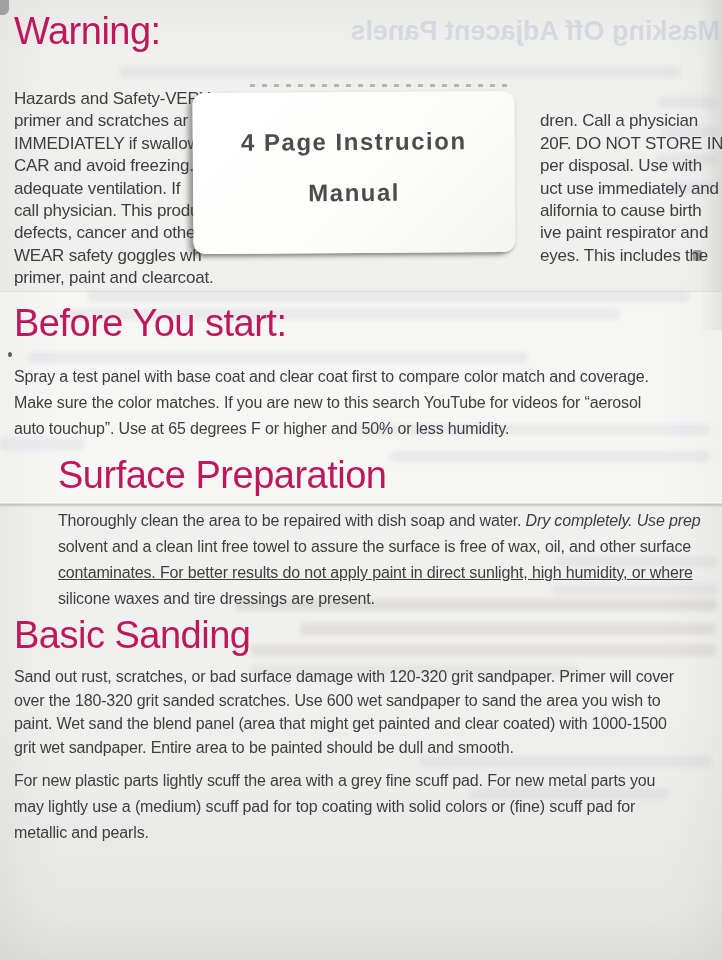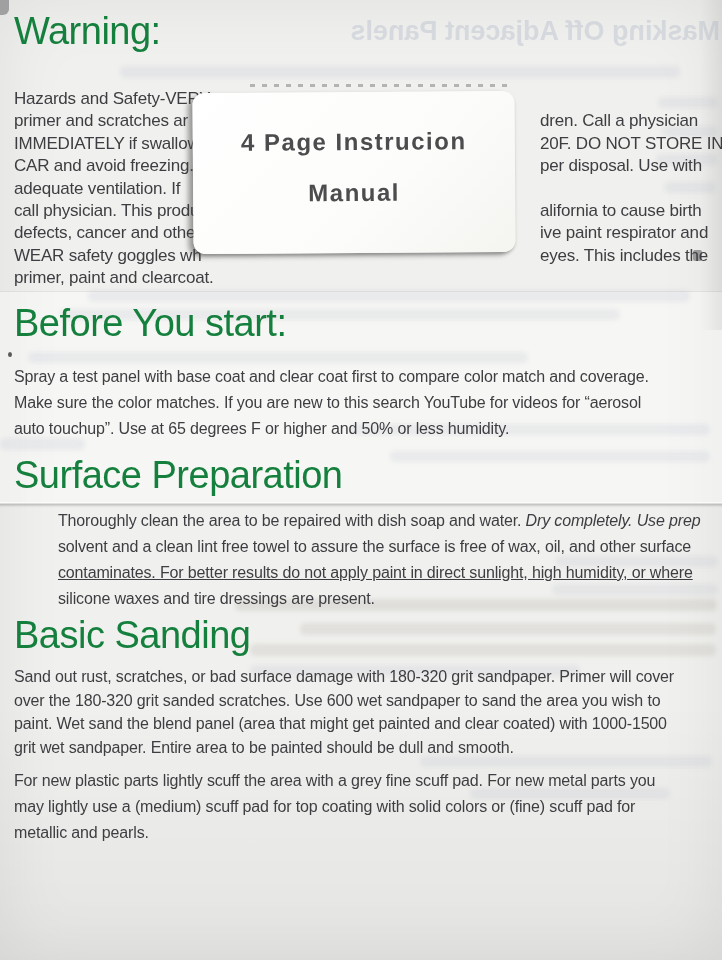--- a/index.html
+++ b/index.html
@@ -22,21 +22,21 @@
     background:linear-gradient(to bottom, rgba(0,0,0,0) , rgba(0,0,0,0.05));}
   .right-shade{position:absolute;right:0;top:0;width:22px;height:330px;
     background:linear-gradient(to right, rgba(0,0,0,0) , rgba(0,0,0,0.06));}
   .corner-mark{position:absolute;left:0;top:0;width:9px;height:15px;background:#8f8f91;
     border-bottom-right-radius:6px;opacity:0.8;}
   .edge-mark{position:absolute;left:693px;top:250px;width:9px;height:11px;background:#7d7d7f;
     border-radius:2px;opacity:0.75;}
 
   
   .h1{position:absolute;left:14px;font-size:38px;line-height:46px;font-weight:400;
-    color:#15803d;letter-spacing:-0.5px;z-index:2;}
+    color:#be185d;letter-spacing:-0.5px;z-index:2;}
   
   .para{position:absolute;left:14px;z-index:2;font-size:16px;letter-spacing:-0.15px;}
   .para .tline{white-space:nowrap;}
   .it{font-style:italic;}
   
   .wpara{font-size:17px;letter-spacing:-0.2px;}
   .wline{position:relative;white-space:nowrap;}
   .wl{position:absolute;left:0;top:0;}
   .wr{position:absolute;left:526px;top:0;}
 
@@ -111,20 +111,21 @@
       <div class="wline" style="height: 22.4px;">
         <span class="wl">IMMEDIATELY if swallow</span>
         <span class="wr">20F. DO NOT STORE IN</span>
       </div>
       <div class="wline" style="height: 22.4px;">
         <span class="wl">CAR and avoid freezing.</span>
         <span class="wr">per disposal. Use with</span>
       </div>
       <div class="wline" style="height: 22.4px;">
         <span class="wl">adequate ventilation. If</span>
+        <span class="wr">uct use immediately and</span>
       </div>
       <div class="wline" style="height: 22.4px;">
         <span class="wl">call physician. This produ</span>
         <span class="wr">alifornia to cause birth</span>
       </div>
       <div class="wline" style="height: 22.4px;">
         <span class="wl">defects, cancer and othe</span>
         <span class="wr">ive paint respirator and</span>
       </div>
       <div class="wline" style="height: 22.4px;">
@@ -143,31 +144,31 @@
   </div>
 
   <div class="h1" style="top:300px;">Before You start:</div>
   <div class="bullet-dot"></div>
   <div class="para" style="top:368px;width:700px;">
       <div class="tline" style="height: 26px;">Spray a test panel with base coat and clear coat first to compare color match and coverage.</div>
       <div class="tline" style="height: 26px;">Make sure the color matches.  If you are new to this search YouTube for videos for “aerosol</div>
       <div class="tline" style="height: 26px;">auto touchup”.  Use at 65 degrees F or higher and 50% or less humidity.</div>
     </div>
 
-  <div class="h1" style="top:452px;">Surface Preparation</div>
+  <div class="h1" style="top:452px;margin-left:44px;">Surface Preparation</div>
   <div class="para" style="top:512px;width:706px;margin-left:44px;">
       <div class="tline" style="height: 26px;"><span>Thoroughly clean the area to be repaired with dish soap and water.  </span><span class="it">Dry completely. Use prep</span></div>
       <div class="tline" style="height: 26px;">solvent and a clean lint free towel to assure the surface is free of wax, oil, and other surface</div>
       <div class="tline" style="height: 26px; text-decoration: underline;">contaminates. For better results do not apply paint in direct sunlight, high humidity, or where</div>
       <div class="tline" style="height: 26px;">silicone waxes and tire dressings are present.</div>
     </div>
 
   <div class="h1" style="top:612px;">Basic Sanding</div>
   <div class="para" style="top:668px;width:706px;">
-      <div class="tline" style="height: 23.5px;">Sand out rust, scratches, or bad surface damage with 180-320 grit sandpaper. Primer will cover</div>
+      <div class="tline" style="height: 23.5px;">Sand out rust, scratches, or bad surface damage with 120-320 grit sandpaper. Primer will cover</div>
       <div class="tline" style="height: 23.5px;">over the 180-320 grit sanded scratches. Use 600 wet sandpaper to sand the area you wish to</div>
       <div class="tline" style="height: 23.5px;">paint. Wet sand the blend panel (area that might get painted and clear coated) with 1000-1500</div>
       <div class="tline" style="height: 23.5px;">grit wet sandpaper. Entire area to be painted should be dull and smooth.</div>
     </div>
   <div class="para" style="top:772px;width:706px;">
       <div class="tline" style="height: 26px;">For new plastic parts lightly scuff the area with a grey fine scuff pad. For new metal parts you</div>
       <div class="tline" style="height: 26px;">may lightly use a (medium) scuff pad for top coating with solid colors or (fine) scuff pad for</div>
       <div class="tline" style="height: 26px;">metallic and pearls.</div>
     </div>
 

